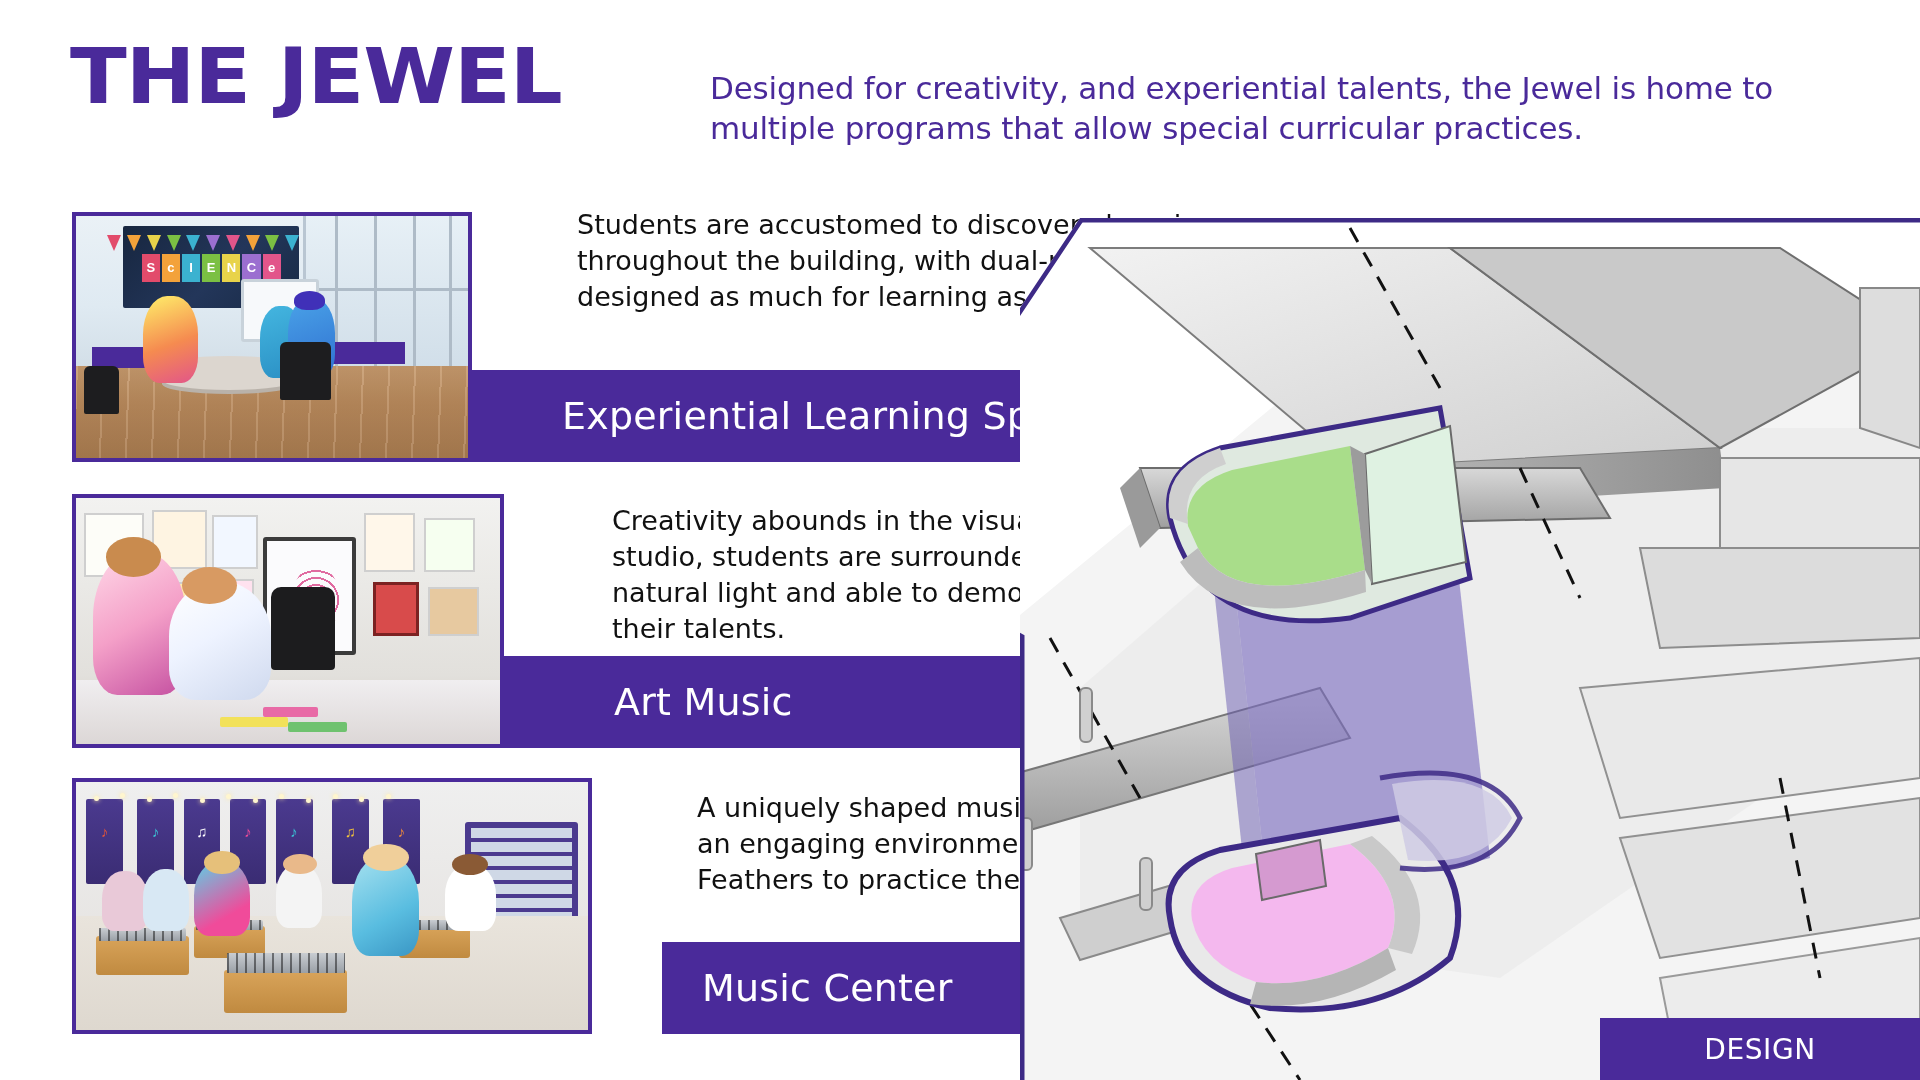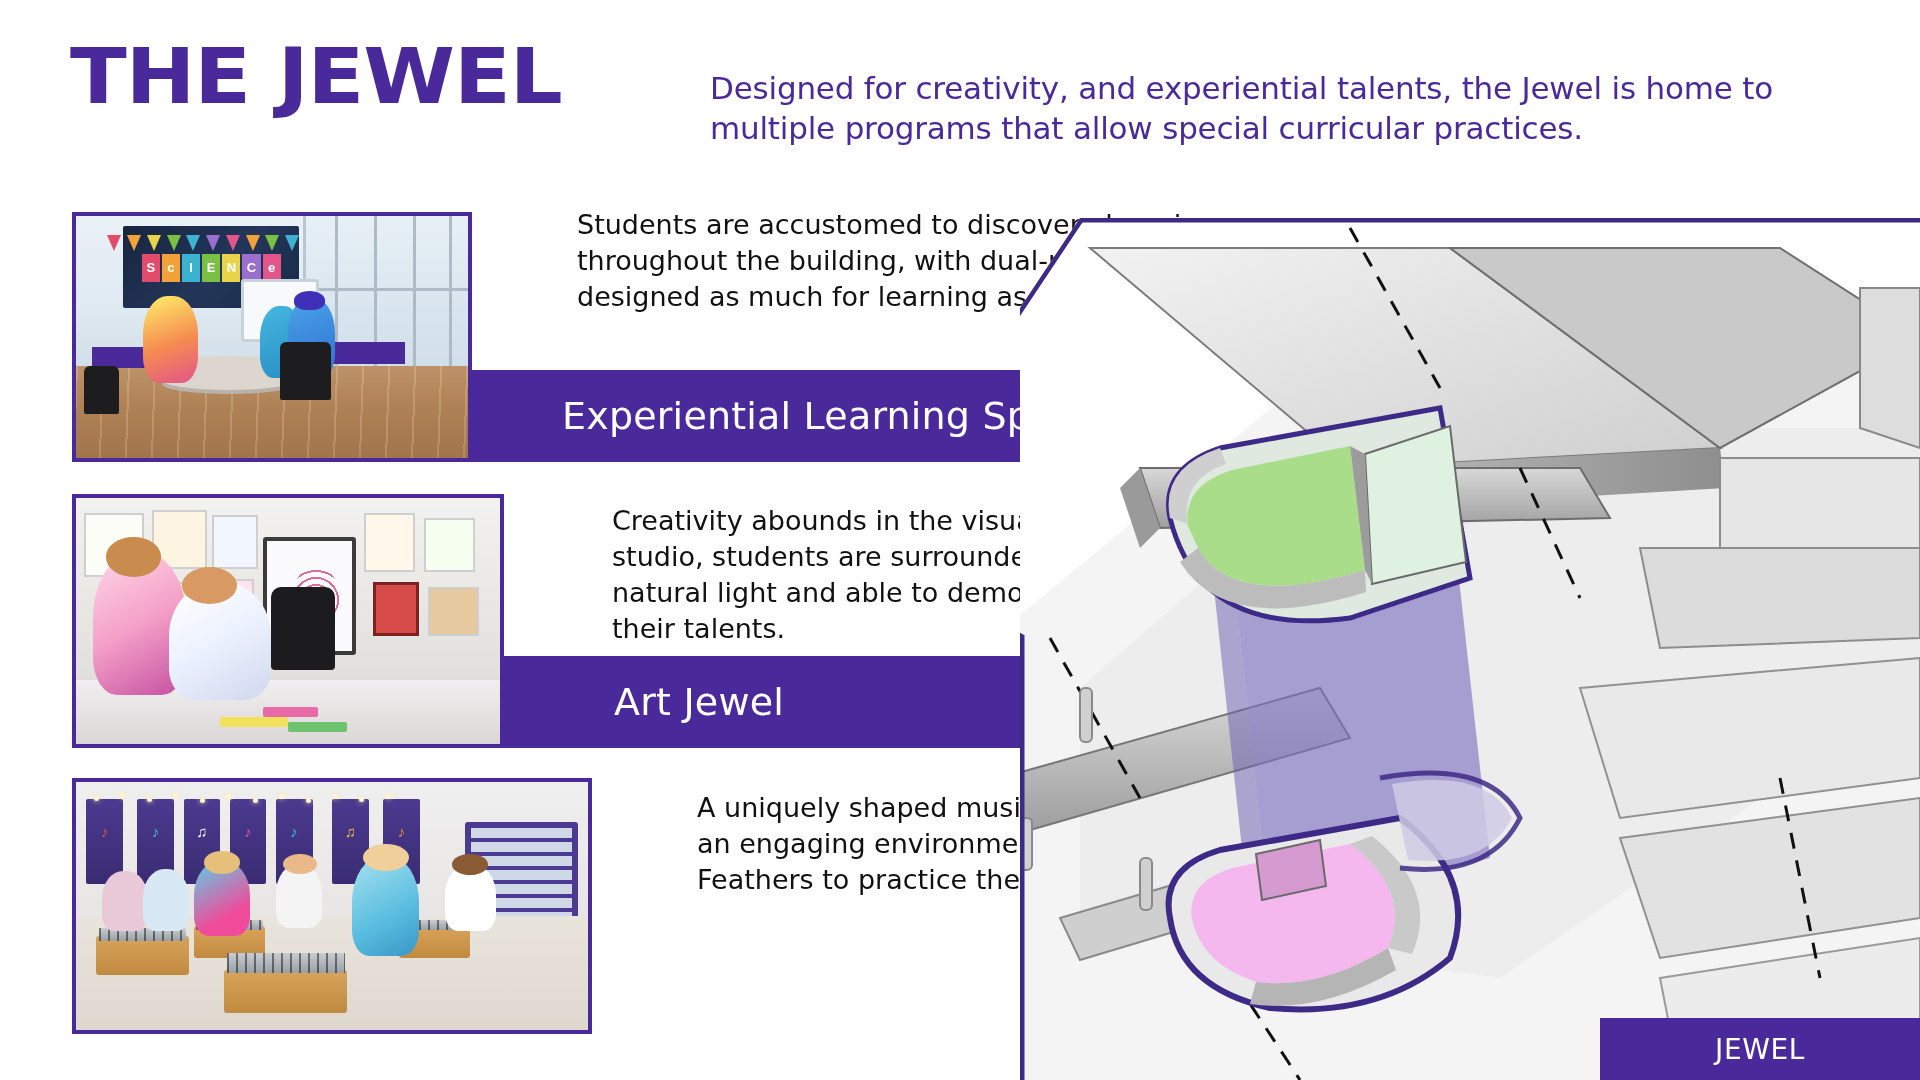--- a/index.html
+++ b/index.html
@@ -230,21 +230,21 @@
         <div style="position:absolute;left:7%;top:16%;width:13%;height:16%;border-radius:50%;background:#c98b4e;"></div>
         <div class="p2-kid" style="left:22%;top:34%;width:24%;height:48%;background:linear-gradient(150deg,#ffffff,#eef3ff 45%,#cfd9ee);"></div>
         <div style="position:absolute;left:25%;top:28%;width:13%;height:15%;border-radius:50%;background:#d89a62;"></div>
         <div class="p2-paper" style="left:34%;bottom:7%;width:16%;background:#f2e15a;"></div>
         <div class="p2-paper" style="left:50%;bottom:5%;width:14%;background:#6fc26f;"></div>
         <div class="p2-paper" style="left:44%;bottom:11%;width:13%;background:#e86aa6;"></div>
       </div>
     </div>
     <div class="card-text">Creativity abounds in the visual arts studio, students are surrounded with natural light and able to demonstrate their talents.</div>
     <div class="card-banner">
-      <span>Art Jewel</span>
+      <span>Art Music</span>
     </div>
   </div>
 
   <div class="card" id="card3">
     <div class="card-photo">
       <div class="ph">
         <div class="p3-wall"></div>
         <div class="p3-panel" style="left:2%">
             <b style="color:#e2553a">♪</b>
           </div>
@@ -296,20 +296,23 @@
         <div style="position:absolute;left:40.5%;top:29%;width:6.5%;height:8%;border-radius:50%;background:#e9b98a;"></div>
         <div class="p3-kid" style="left:54%;top:30%;width:13%;height:40%;background:linear-gradient(150deg,#a8e2f0,#59bde0 60%,#3a96c4);"></div>
         <div style="position:absolute;left:56%;top:25%;width:9%;height:11%;border-radius:50%;background:#f0cf9a;"></div>
         <div class="p3-kid" style="left:72%;top:33%;width:10%;height:27%;background:#ffffff;"></div>
         <div style="position:absolute;left:73.5%;top:29%;width:7%;height:8.5%;border-radius:50%;background:#8a5a35;"></div>
         <div class="p3-kid" style="left:5%;top:36%;width:9%;height:24%;background:#e9c9d8;"></div>
         <div class="p3-kid" style="left:13%;top:35%;width:9%;height:25%;background:#d8e8f4;"></div>
       </div>
     </div>
     <div class="card-text">A uniquely shaped music center provides an engaging environment for Little Feathers to practice their musicality.</div>
+    <div class="card-banner">
+      <span>Music Center</span>
+    </div>
   </div>
 
   <div id="plan">
     <svg width="900" height="862" viewBox="0 0 900 862" xmlns="http://www.w3.org/2000/svg">
       <defs>
         <clipPath id="hexclip">
           <polygon points="60,0 900,0 900,862 0,862 0,420 -160,330 60,0"></polygon>
         </clipPath>
         <linearGradient id="slabA" x1="0" y1="0" x2="1" y2="1">
           <stop offset="0%" stop-color="#f2f2f2"></stop>
@@ -385,16 +388,16 @@
           <rect x="120" y="640" width="12" height="52" rx="5"></rect>
         </g>
 
         <polyline points="60,0 -160,330 0,420 0,862" fill="none" stroke="#3d2a86" stroke-width="9"></polyline>
         <polyline points="60,0 900,0" fill="none" stroke="#3d2a86" stroke-width="9"></polyline>
       </g>
     </svg>
   </div>
 
   <div id="design-tab">
-    <span>JEWEL</span>
+    <span>DESIGN</span>
   </div>
 
 </div>
 
 </body></html>

